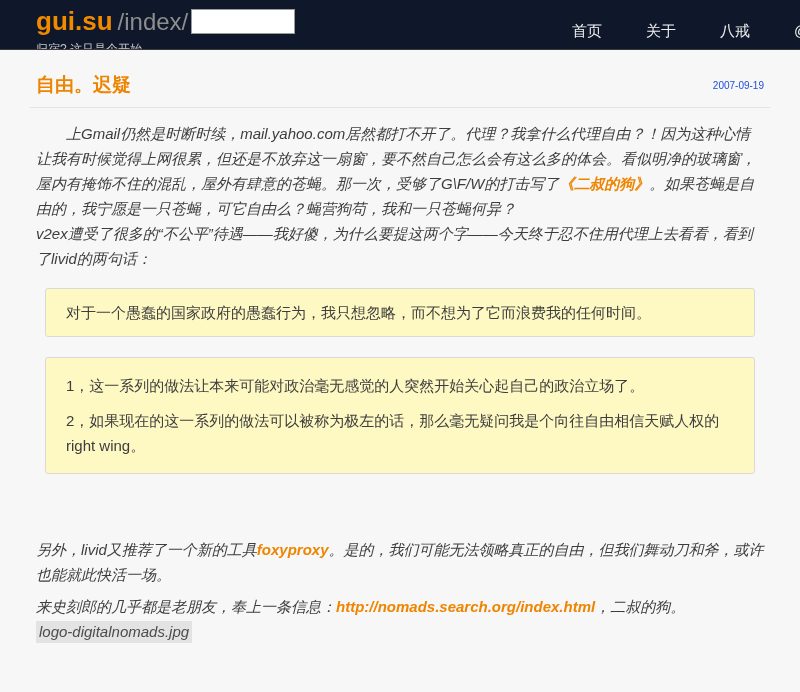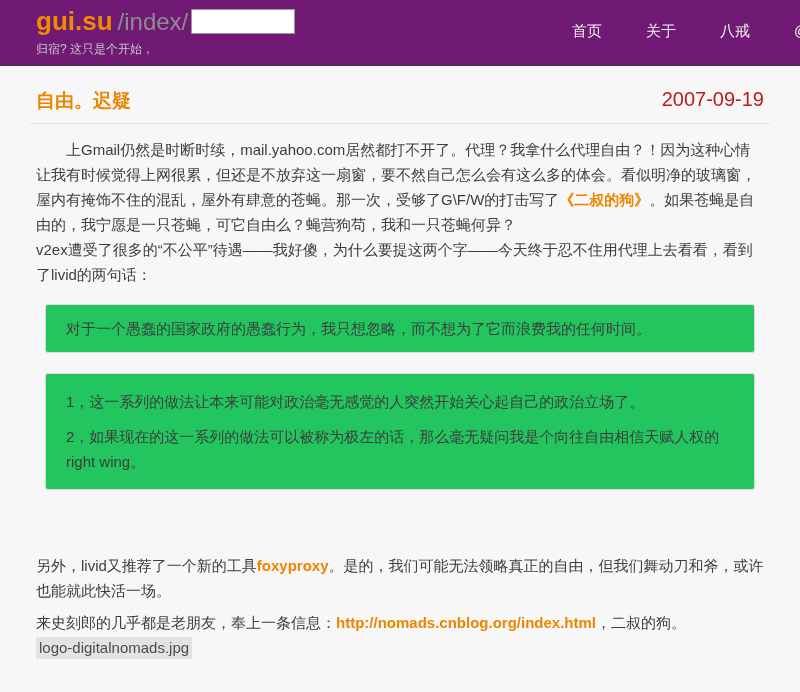--- a/index.html
+++ b/index.html
@@ -4,55 +4,55 @@
 <style>
   * { box-sizing: border-box; }
   html,body { margin:0; padding:0; }
   body {
     width:800px; height:692px; overflow:hidden;
     background:#f7f7f7;
     font-family:"Liberation Sans","DejaVu Sans",sans-serif;
   }
   
   .header {
-    position:relative; height:66px; background:#701a75; overflow:hidden;
+    position:relative; height:50px; background:#0f172a; overflow:hidden;
     border-bottom:1px solid #3a3a3a;
   }
   .logo-row { position:absolute; left:36px; top:6px; display:flex; align-items:center; }
   .logo { color:#f28a00; font-size:26px; font-weight:bold; text-decoration:none; }
   .path { color:#8d8d8d; font-size:24px; margin-left:5px; }
   .search {
     margin-left:3px; width:104px; height:25px;
     border:1px solid #9a9a9a; background:#ffffff; outline:none;
     font-size:14px; padding:0 4px;
   }
   .tagline { position:absolute; left:36px; top:41px; font-size:12px; color:#c8c8c8; }
   .nav { position:absolute; top:22px; left:572px; display:flex; white-space:nowrap; }
   .nav a { color:#efefef; font-size:15px; text-decoration:none; margin-right:44px; display:inline-block; width:30px; }
   
   .post-head { margin:0 30px; padding-top:22px; }
   .title-row {
-    display:flex; justify-content:space-between; align-items:flex-start;
+    display:flex; justify-content:space-between; align-items:center;
     padding:0 6px 9px; border-bottom:1px solid #e3e3e3;
   }
   .post-title { color:#ee8500; font-size:19px; font-weight:bold; text-decoration:none; }
-  .post-date { color:#b91c1c; font-size:20px; }
+  .post-date { color:#1d4ed8; font-size:10px; }
   .meta-row { display:flex; justify-content:space-between; padding:7px 6px 0; font-size:14px; }
   .meta-left { color:#9a9a9a; }
   .meta-left .val { color:#8f8f8f; }
   .meta-gap { display:inline-block; width:22px; }
   .cat-link { color:#ee8500; text-decoration:none; font-weight:bold; }
   .comments-link { color:#e57e00; font-weight:bold; text-decoration:none; font-size:14px; }
   
   .body { margin:13px 36px 0; font-size:15px; line-height:25px; color:#3d3d3d; }
-  .para { margin:0; }
+  .para { margin:0;font-style:italic; }
   a.inline-link { color:#ee8500; text-decoration:none; font-weight:bold; }
   .quote {
     margin:17px 9px 20px; border:1px solid #d9d9d9; border-radius:3px;
-    background:#22c55e; padding:11px 20px;
+    background:#fef9c3; padding:11px 20px;
   }
   .quote p { margin:0; }
   .quote-2 { padding:15px 20px; margin-bottom:63px; }
   .quote-2 p + p { margin-top:10px; }
   .p3 { margin-bottom:7px; }
   .img-alt-line { margin:0; }
   .img-alt { display:inline-block; background:#e3e3e3; color:#4c4c4c; padding:0 3px; line-height:22px; }
 </style>
 </head>
 <body>
@@ -87,16 +87,16 @@
     <p>对于一个愚蠢的国家政府的愚蠢行为，我只想忽略，而不想为了它而浪费我的任何时间。</p>
   </div>
 
   <div class="quote quote-2">
     <p>1，这一系列的做法让本来可能对政治毫无感觉的人突然开始关心起自己的政治立场了。</p>
     <p>2，如果现在的这一系列的做法可以被称为极左的话，那么毫无疑问我是个向往自由相信天赋人权的 right wing。</p>
   </div>
 
   <p class="para p3"><span>另外，livid又推荐了一个新的工具</span><a href="#" class="inline-link">foxyproxy</a><span>。是的，我们可能无法领略真正的自由，但我们舞动刀和斧，或许也能就此快活一场。</span></p>
 
-  <p class="para"><span>来史刻郎的几乎都是老朋友，奉上一条信息：</span><a href="#" class="inline-link">http://nomads.cnblog.org/index.html</a><span>，二叔的狗。</span></p>
+  <p class="para"><span>来史刻郎的几乎都是老朋友，奉上一条信息：</span><a href="#" class="inline-link">http://nomads.search.org/index.html</a><span>，二叔的狗。</span></p>
   <p class="para img-alt-line"><span class="img-alt">logo-digitalnomads.jpg</span></p>
 
 </div>
 
 </body></html>

